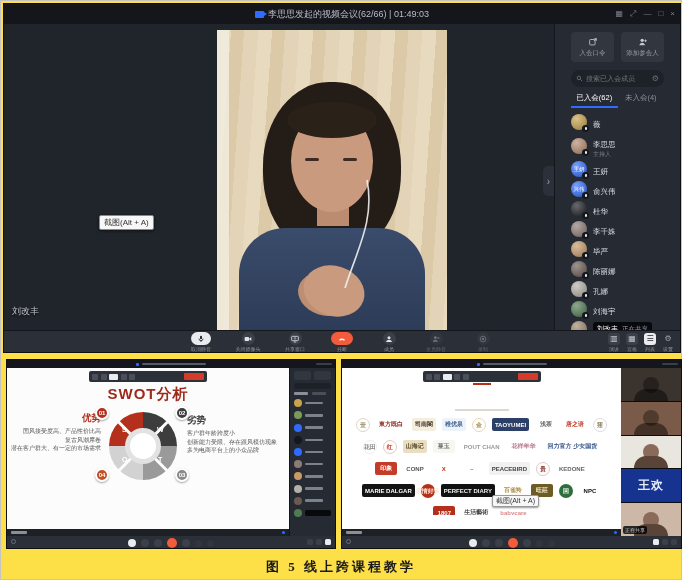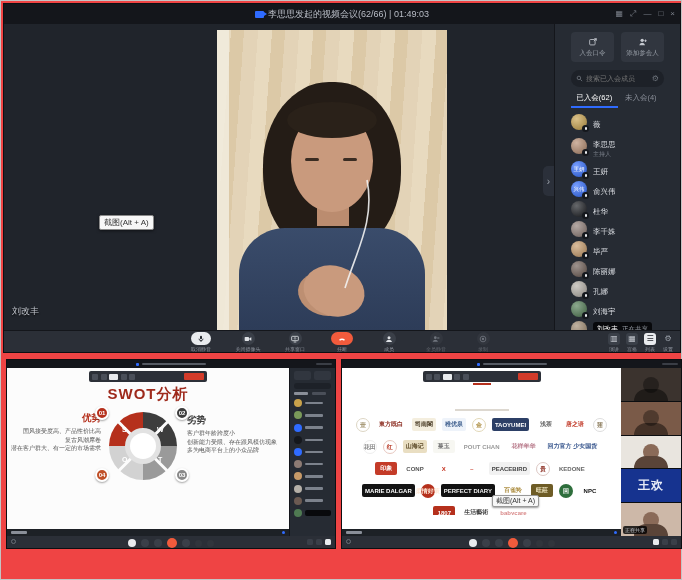--- a/index.html
+++ b/index.html
@@ -1,18 +1,18 @@
 <!DOCTYPE html>
 <html><head>
 <meta charset="utf-8">
 <style>
   * { margin:0; padding:0; box-sizing:border-box; }
   html,body { width:682px; height:580px; background:#fff; overflow:hidden;
     font-family:"Liberation Sans","DejaVu Sans",sans-serif; }
-  .page { position:relative; width:682px; height:580px; background:#ef4444; border:1px solid #c4c4c4; }
+  .page { position:relative; width:682px; height:580px; background:#fde047; border:1px solid #c4c4c4; }
 
   
   .main-shot { position:absolute; left:2px; top:2px; width:678px; height:350px;
     background:#21252c; border:1px solid #0d0f12; }
   .titlebar { position:absolute; left:0; top:0; right:0; height:20px; background:#14161b;
     display:flex; align-items:center; justify-content:center; }
   .titlebar .ttl { font-size:9px; color:#b9bdc6; display:flex; align-items:center; gap:4px; }
   .cam-ico { width:9px; height:7px; background:#2f6bff; border-radius:1px; position:relative; display:inline-block; }
   .cam-ico::after { content:""; position:absolute; right:-3px; top:1px; border-left:3px solid #2f6bff;
     border-top:2px solid transparent; border-bottom:2px solid transparent; }
@@ -650,13 +650,14 @@
         <i class="mtc" style="width:7px;height:7px;background:#31353c;"></i>
       </div>
       <div class="r">
           <i class="on"></i>
           <i></i>
           <i></i>
         </div>
     </div>
   </div>
 
+  <div class="caption">图 5 线上跨课程教学</div>
 </div>
 
 </body></html>

